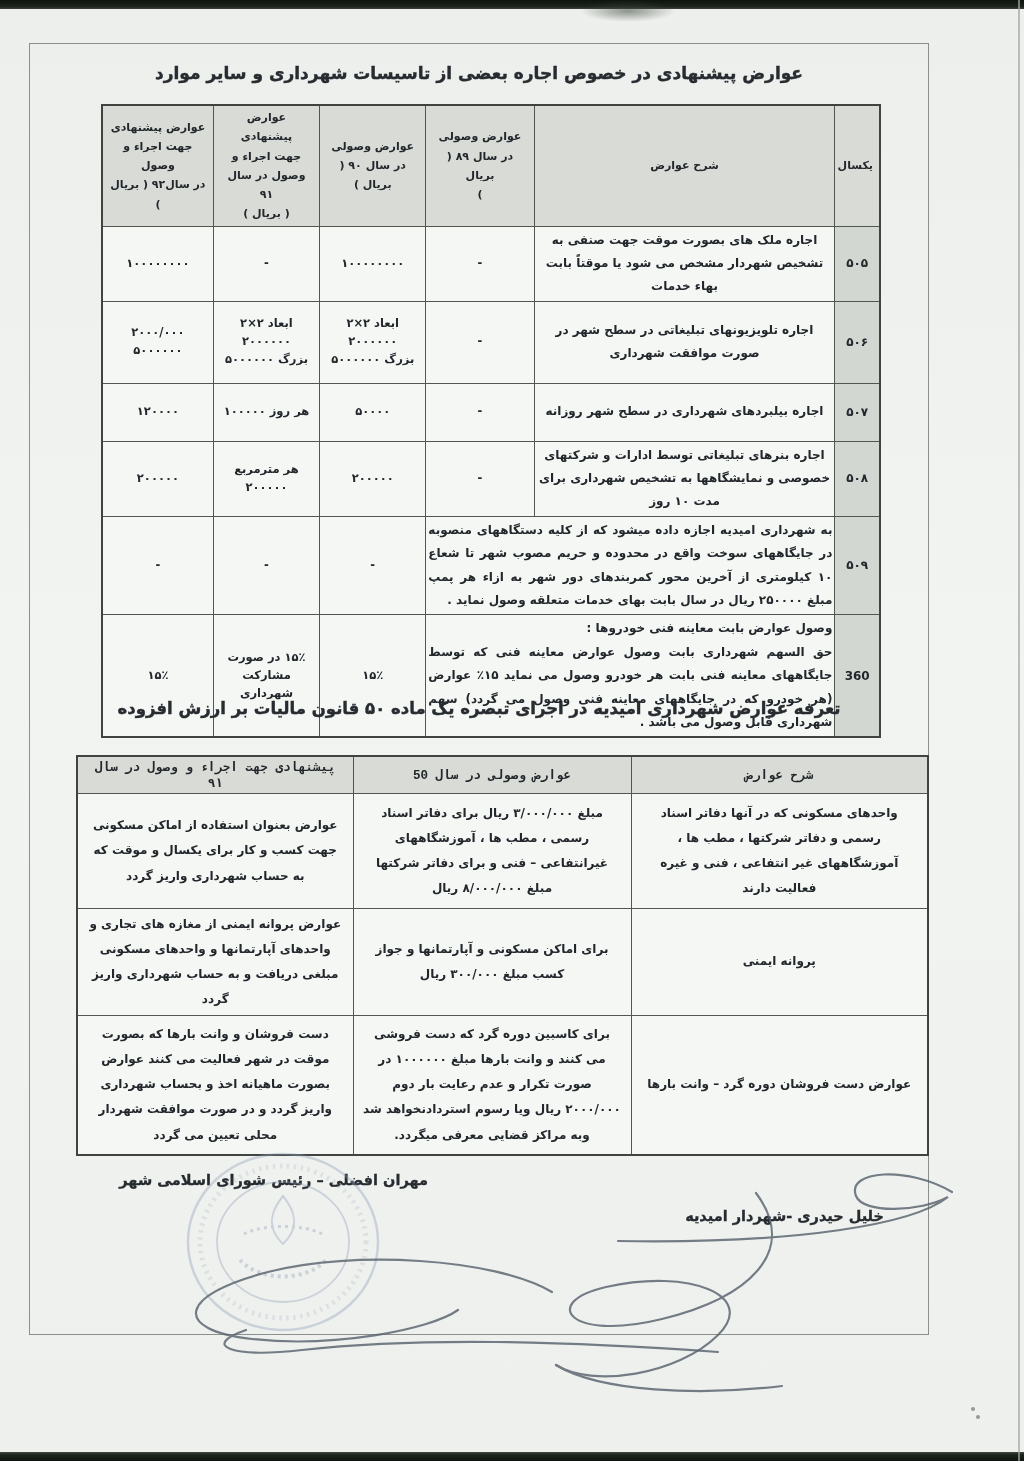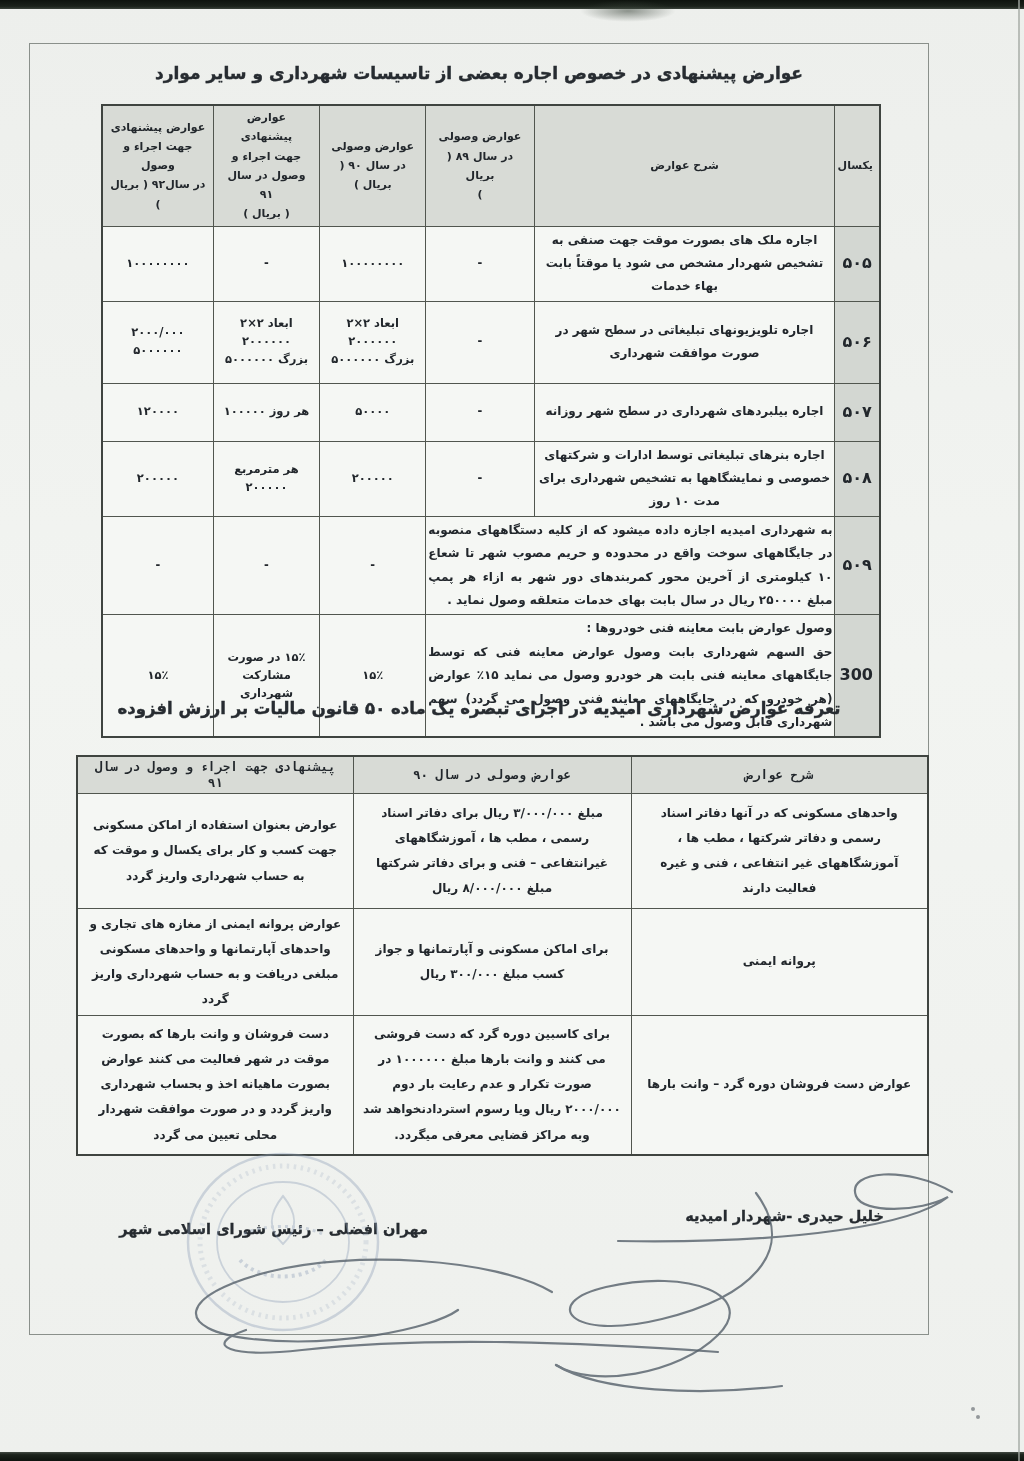--- a/index.html
+++ b/index.html
@@ -51,21 +51,21 @@
     font-weight: bold;
     vertical-align: middle;
     text-align: center;
     white-space: pre-line;
     overflow: hidden;
     padding: 2px 6px;
   }
   .t1 { left: 101px; top: 104px; width: 780px; border: 2px solid #3f4440; }
   .t1 th { background: #d8dbd6; font-size: 11px; line-height: 1.75; }
   .t1 td { font-size: 11.5px; line-height: 1.55; background: #f5f7f4; }
-  .t1 td.no { background: #d3d7d2; font-size: 16px; }
+  .t1 td.no { background: #d3d7d2; font-size: 12px; }
   .t1 td.desc { font-size: 12px; line-height: 1.95; padding: 2px 2px; }
   .t1 tr.r509 td.desc, .t1 tr.r510 td.desc { text-align: justify; line-height: 1.95; }
   .t1 thead tr { height: 95px; }
   .t1 tr.r505 { height: 57px; }
   .t1 tr.r506 { height: 82px; }
   .t1 tr.r507 { height: 58px; }
   .t1 tr.r508 { height: 58px; }
   .t1 tr.r509 { height: 97px; }
   .t1 tr.r510 { height: 86px; }
 
@@ -74,21 +74,21 @@
   .t2 td { font-size: 12px; line-height: 2.1; background: #f5f7f4; padding: 2px 9px; }
   .t2 tr.r1 { height: 115px; }
   .t2 tr.r2 { height: 107px; }
   .t2 tr.r3 { height: 139px; }
 
   .sig {
     position: absolute; font-weight: bold; font-size: 14.5px; color: #262b30;
     -webkit-text-stroke: .3px #262b30; white-space: nowrap;
   }
   .sig-right { top: 1208px; right: 140px; }
-  .sig-left  { top: 1221px; right: 596px; }
+  .sig-left  { top: 1172px; right: 596px; }
 
   .overlay { position: absolute; left: 0; top: 0; width: 1024px; height: 1461px; pointer-events: none; }
 </style>
 </head>
 <body>
 
 <div class="scan">
   <div class="edge-top"></div>
   <div class="edge-bottom"></div>
   <div class="edge-right"></div>
@@ -163,21 +163,21 @@
         <td>۲۰۰۰۰۰</td>
       </tr>
       <tr class="r509">
         <td class="no">۵۰۹</td>
         <td class="desc" colspan="2">به شهرداری امیدیه اجازه داده میشود که از کلیه دستگاههای منصوبه در جایگاههای سوخت واقع در محدوده و حریم مصوب شهر تا شعاع ۱۰ کیلومتری از آخرین محور کمربندهای دور شهر به ازاء هر پمپ مبلغ ۲۵۰۰۰۰ ریال در سال بابت بهای خدمات متعلقه وصول نماید .</td>
         <td>-</td>
         <td>-</td>
         <td>-</td>
       </tr>
       <tr class="r510">
-        <td class="no">300</td>
+        <td class="no">360</td>
         <td class="desc" colspan="2">وصول عوارض بابت معاینه فنی خودروها :
 حق السهم شهرداری بابت وصول عوارض معاینه فنی که توسط جایگاههای معاینه فنی بابت هر خودرو وصول می نماید ۱۵٪ عوارض (هر خودرو که در جایگاههای معاینه فنی وصول می گردد) سهم شهرداری قابل وصول می باشد .</td>
         <td>۱۵٪</td>
         <td>۱۵٪ در صورت
 مشارکت
 شهرداری</td>
         <td>۱۵٪</td>
       </tr>
     </tbody>
   </table>
@@ -186,21 +186,21 @@
 
   <table class="t2">
     <colgroup>
       <col style="width:297px">
         <col style="width:278px">
         <col style="width:276px">
     </colgroup>
     <thead>
       <tr>
         <th>شرح عوارض</th>
-        <th>عوارض وصولی در سال ۹۰</th>
+        <th>عوارض وصولی در سال 50</th>
         <th>پیشنهادی جهت اجراء و وصول در سال ۹۱</th>
       </tr>
     </thead>
     <tbody>
       <tr class="r1">
         <td>واحدهای مسکونی که در آنها دفاتر اسناد رسمی و دفاتر شرکتها ، مطب ها ، آموزشگاههای  غیر انتفاعی ، فنی و غیره فعالیت دارند</td>
         <td>مبلغ ۳/۰۰۰/۰۰۰ ریال برای دفاتر اسناد رسمی ، مطب ها ، آموزشگاههای غیرانتفاعی – فنی و برای دفاتر شرکتها مبلغ ۸/۰۰۰/۰۰۰ ریال</td>
         <td>عوارض بعنوان استفاده از اماکن مسکونی جهت کسب و کار برای یکسال و موقت که به حساب شهرداری واریز گردد</td>
       </tr>
       <tr class="r2">

